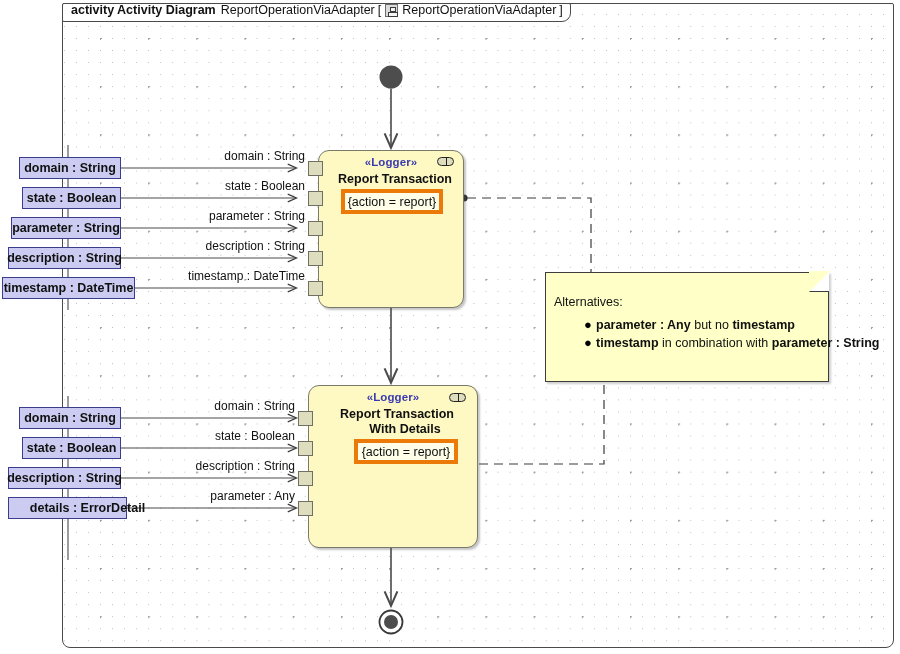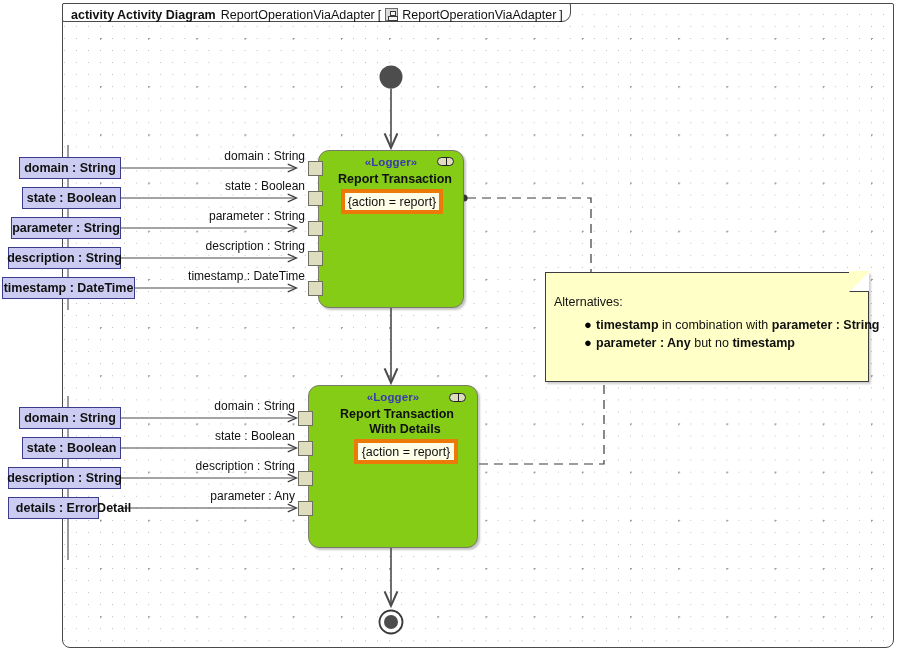--- a/index.html
+++ b/index.html
@@ -27,21 +27,21 @@
     overflow:hidden;
   }
   
   .frame-tab{
     position:absolute;left:62px;top:3px;height:19px;
     padding:0 7px 0 8px;
     background:#ffffff;
     border:1.4px solid #4a4a4a;
     border-radius:2px 2px 9px 2px;
     box-sizing:border-box;
-    display:flex;align-items:flex-end;white-space:nowrap;
+    display:flex;align-items:flex-start;white-space:nowrap;
     font-size:12.5px;color:#111;
     line-height:1;
     z-index:30;
   }
   .frame-tab .kw{font-weight:bold;}
   .frame-tab .nm{margin-left:5px;}
   .frame-tab .brk{margin-left:3px;}
   .ftab-icon{
     display:inline-block;width:13px;height:13px;margin:0 4px 0 4px;
     border:1px solid #6d6d6d;background:#dcdcdc;position:relative;
@@ -55,21 +55,21 @@
     content:"";position:absolute;left:1.5px;top:7px;width:8px;height:3px;
     border:1px solid #3a3a3a;background:#f5f5f5;
   }
 
   
   svg.edges{position:absolute;left:0;top:0;width:900px;height:654px;overflow:visible;}
 
   
   .act{
     position:absolute;
-    background:#84cc16;
+    background:#fef9c3;
     border:1.4px solid #7a7a6b;
     border-radius:11px;
     box-shadow:2px 2px 2px rgba(90,90,90,.35);
     box-sizing:border-box;
     z-index:10;
   }
   .act .stereo{
     position:absolute;left:0;right:0;top:5px;text-align:center;
     font-size:11.5px;color:#3a3ab0;font-weight:bold;letter-spacing:.1px;
   }
@@ -116,21 +116,21 @@
   }
 
   
   .elabel{
     position:absolute;font-size:12px;color:#101010;white-space:nowrap;
     text-align:right;z-index:11;
   }
 
   
   .note{
-    position:absolute;left:545px;top:272px;width:324px;height:110px;
+    position:absolute;left:545px;top:272px;width:284px;height:110px;
     background:#ffffc8;
     border:1.3px solid #3d3d3d;
     box-sizing:border-box;
     box-shadow:2px 2px 2px rgba(90,90,90,.3);
     z-index:10;
   }
   .note .fold{
     position:absolute;right:-1px;top:-1px;width:20px;height:20px;
     background:#ffffff;
     border-left:1.3px solid #3d3d3d;
@@ -262,28 +262,28 @@
   <div class="pin" style="left:298px;top:501px;"></div>
 
   <div class="elabel" style="left:95px;top:399px;width:200px;">domain : String</div>
   <div class="elabel" style="left:95px;top:429px;width:200px;">state : Boolean</div>
   <div class="elabel" style="left:95px;top:459px;width:200px;">description : String</div>
   <div class="elabel" style="left:95px;top:489px;width:200px;">parameter : Any</div>
 
   <div class="pbox" style="left:19px;top:407px;width:102px;">domain : String</div>
   <div class="pbox" style="left:22px;top:437px;width:99px;">state : Boolean</div>
   <div class="pbox" style="left:8px;top:467px;width:113px;">description : String</div>
-  <div class="pbox" style="left:8px;top:497px;width:91px;padding-left:47px;">details : ErrorDetail</div>
+  <div class="pbox" style="left:8px;top:497px;width:119px;padding-left:47px;">details : ErrorDetail</div>
 
   <div class="note">
     <div class="fold"></div>
     <div class="hdr">Alternatives:</div>
     <ul>
       <li>
+        <span class="bul">●</span><b>parameter : Any</b><span> but no </span><b>timestamp</b>
+      </li>
+      <li>
         <span class="bul">●</span><b>timestamp</b><span> in combination with </span><b> parameter : String</b>
       </li>
-      <li>
-        <span class="bul">●</span><b>parameter : Any</b><span> but no </span><b>timestamp</b>
-      </li>
     </ul>
   </div>
 
 </div>
 
 </body></html>

